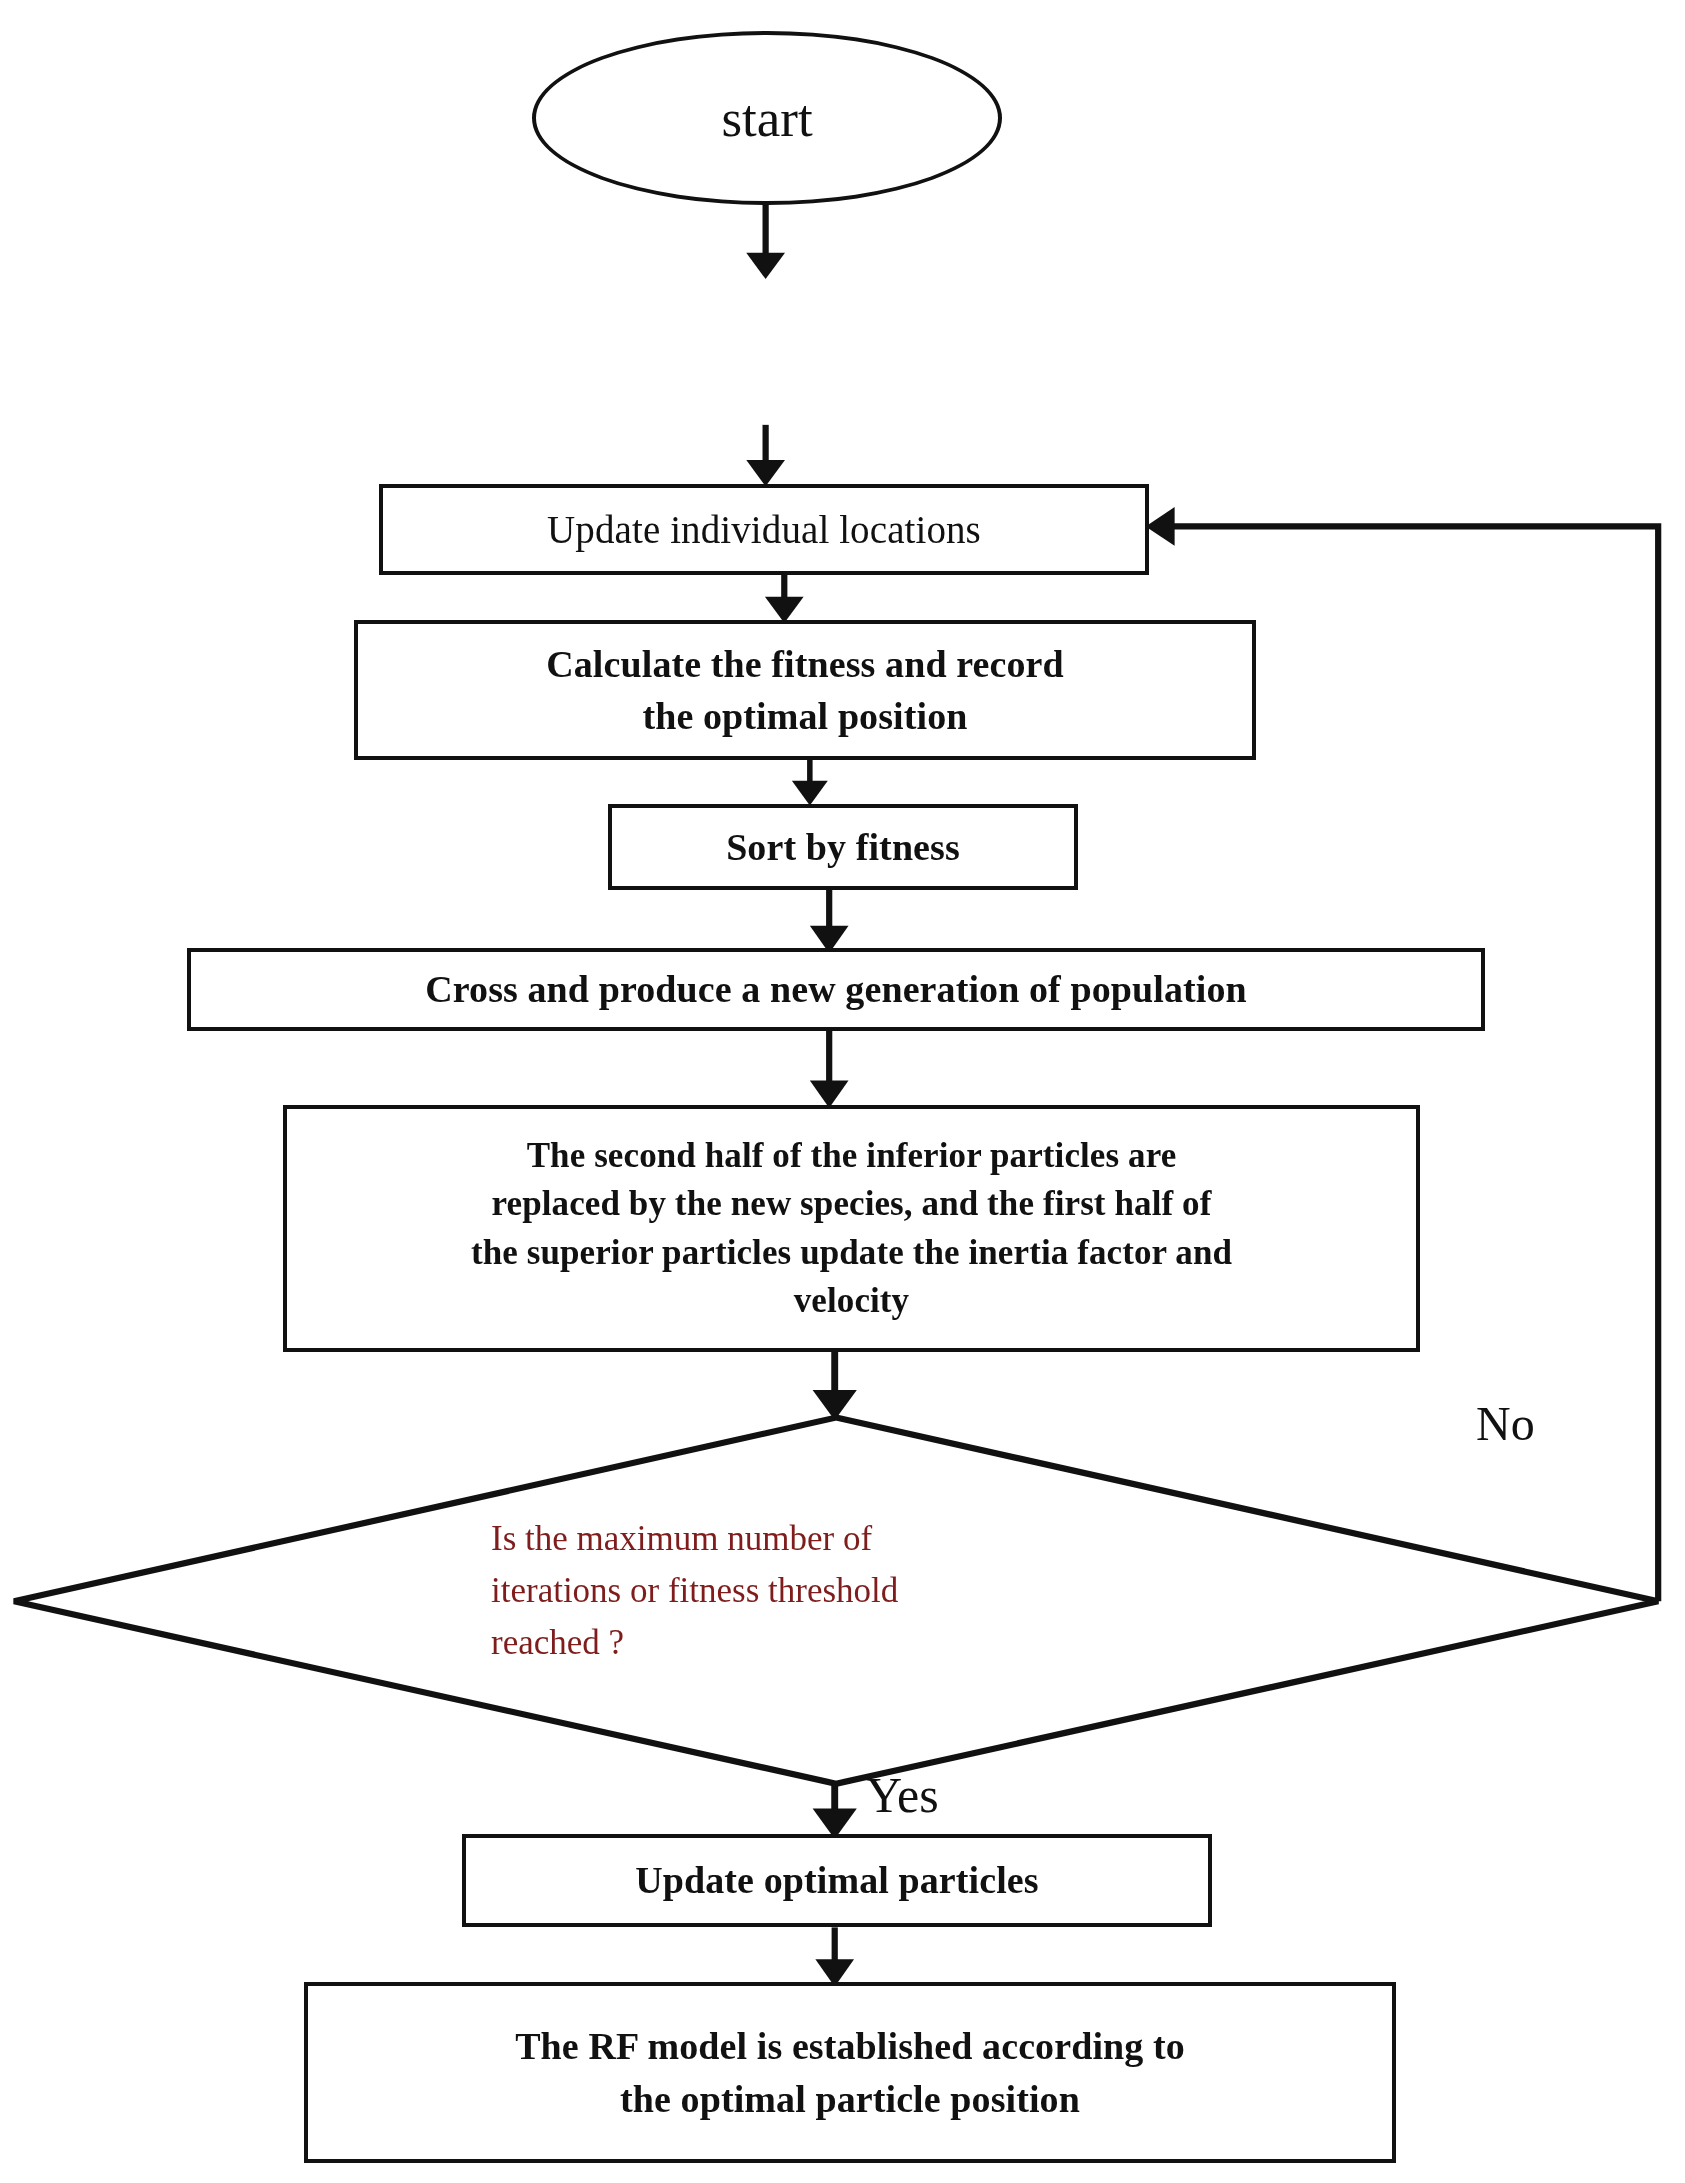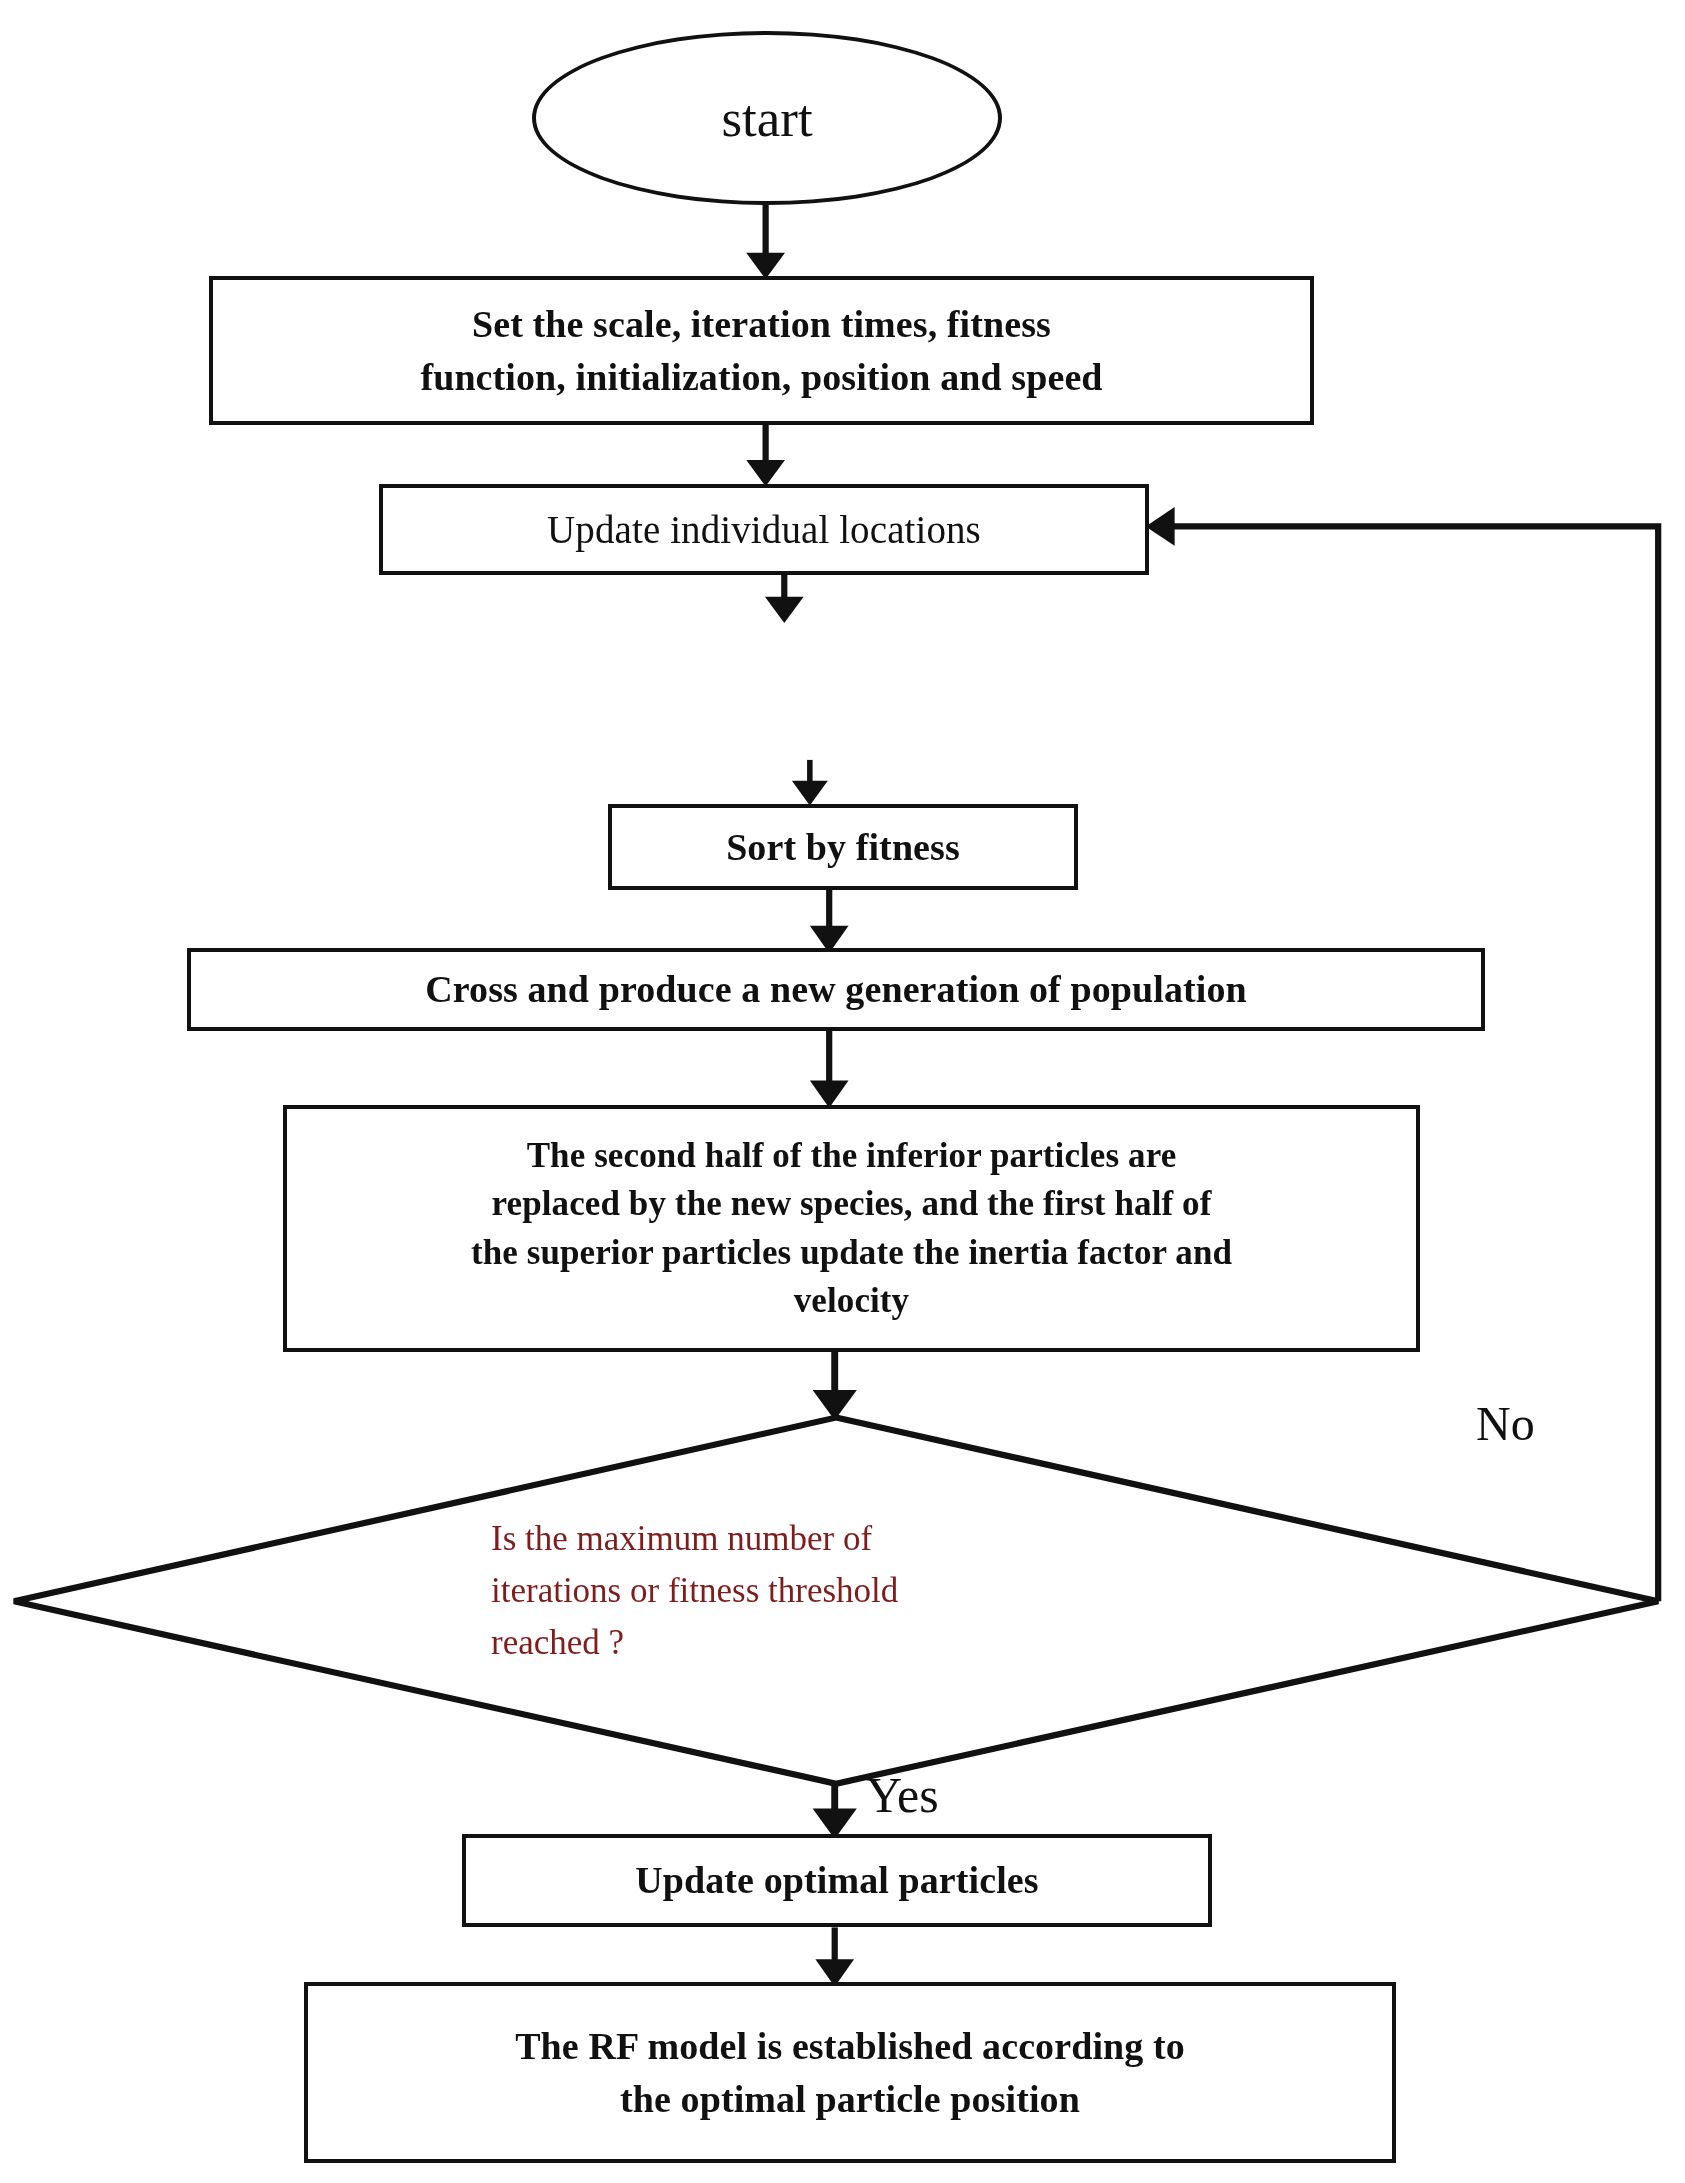--- a/index.html
+++ b/index.html
@@ -134,29 +134,29 @@
       <path d="M1700,734 L1700,790 L1658,762 Z" fill="#111111"></path>
     </g>
 
     <polygon points="1210,2052 2400,2318 1210,2582 20,2318" fill="#ffffff" stroke="#111111" stroke-width="9"></polygon>
   </svg>
 
   <div class="node terminal" style="left:532px; top:31px; width:470px; height:174px;">
     <span class="terminal-text">start</span>
   </div>
 
-  <div class="node proc" style="left:209px; top:276px; width:1105px; height:149px;">
-    <span class="proc-text" style="font-size:38px; white-space:pre-line;">Set the scale, iteration times, fitness
-function, initialization, position and speed</span>
-  </div>
 
   <div class="node proc" style="left:379px; top:484px; width:770px; height:91px;">
     <span class="proc-text regular" style="font-size:39px;">Update individual locations</span>
   </div>
 
+  <div class="node proc" style="left:354px; top:620px; width:902px; height:140px;">
+    <span class="proc-text" style="font-size:38px; white-space:pre-line;">Calculate the fitness and record
+the optimal position</span>
+  </div>
 
   <div class="node proc" style="left:608px; top:804px; width:470px; height:86px;">
     <span class="proc-text" style="font-size:38px;">Sort by fitness</span>
   </div>
 
   <div class="node proc" style="left:187px; top:948px; width:1298px; height:83px;">
     <span class="proc-text" style="font-size:38px;">Cross and produce a new generation of population</span>
   </div>
 
   <div class="node proc" style="left:283px; top:1105px; width:1137px; height:247px;">

